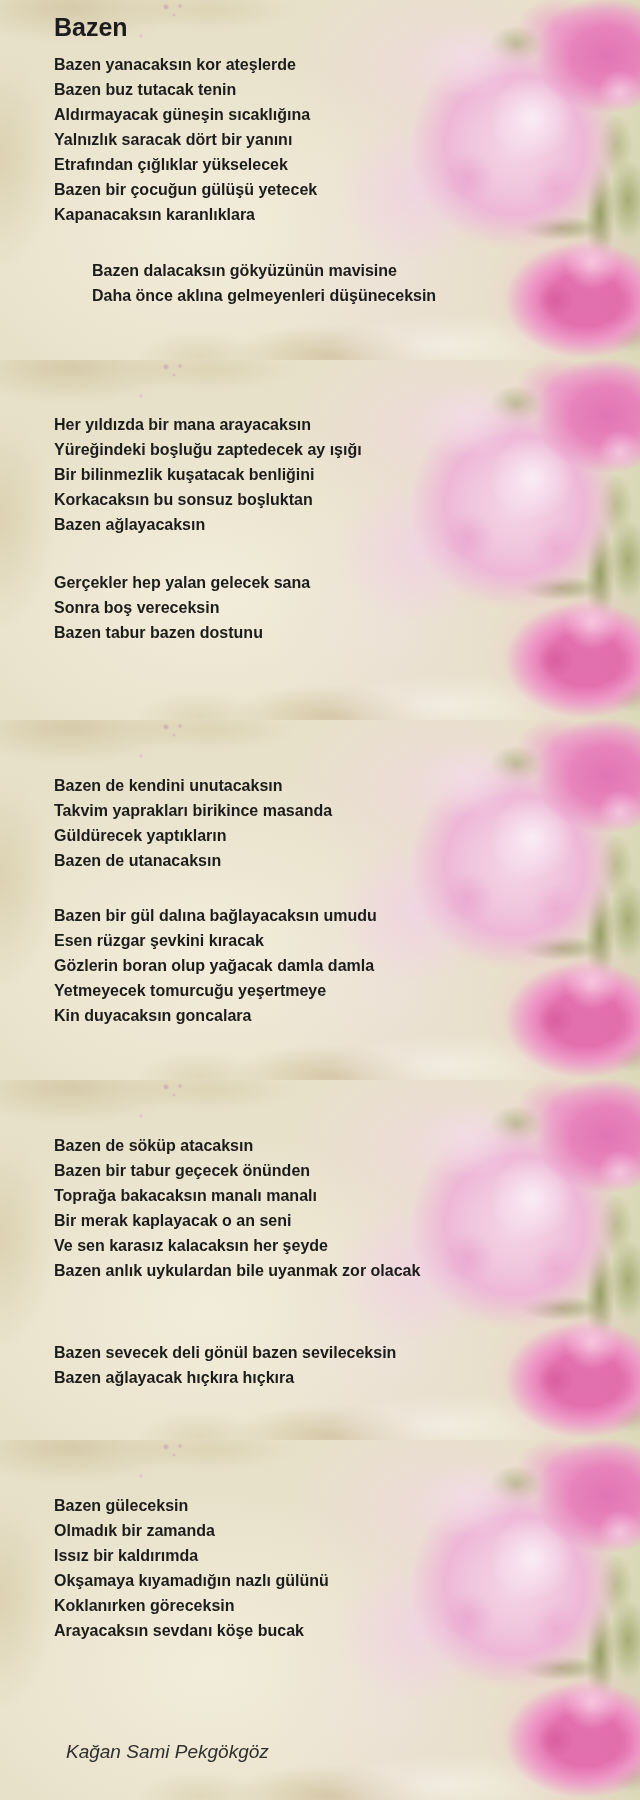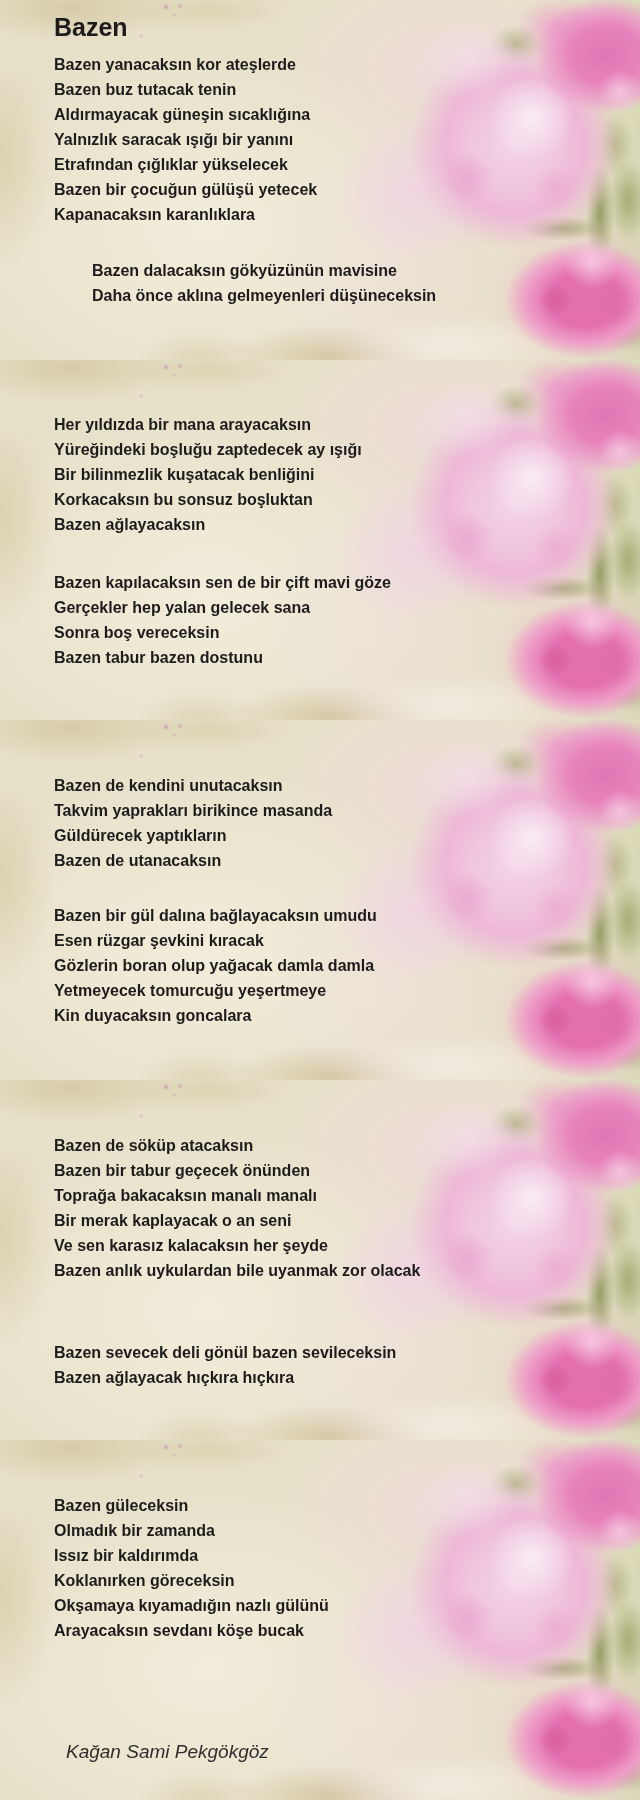--- a/index.html
+++ b/index.html
@@ -119,38 +119,37 @@
     <div class="bg-tile tile-4"></div>
   </div>
 
   <h1 class="title">Bazen</h1>
 
   <div id="poem-body">
       <div class="stanza" style="top: 52px;">
         <div>Bazen yanacaksın kor ateşlerde</div>
         <div>Bazen buz tutacak tenin</div>
         <div>Aldırmayacak güneşin sıcaklığına</div>
-        <div>Yalnızlık saracak ışığı bir yanını</div>
+        <div>Yalnızlık saracak dört bir yanını</div>
         <div>Etrafından çığlıklar yükselecek</div>
         <div>Bazen bir çocuğun gülüşü yetecek</div>
         <div>Kapanacaksın karanlıklara</div>
       </div>
       <div class="stanza" style="top: 258px; margin-left: 38px;">
         <div>Bazen dalacaksın gökyüzünün mavisine</div>
         <div>Daha önce aklına gelmeyenleri düşüneceksin</div>
       </div>
       <div class="stanza" style="top: 412px;">
         <div>Her yıldızda bir mana arayacaksın</div>
         <div>Yüreğindeki boşluğu zaptedecek ay ışığı</div>
         <div>Bir bilinmezlik kuşatacak benliğini</div>
         <div>Korkacaksın bu sonsuz boşluktan</div>
         <div>Bazen ağlayacaksın</div>
       </div>
       <div class="stanza" style="top: 570px;">
-        <div>Bazen kapılacaksın sen de bir çift mavi göze</div>
         <div>Gerçekler hep yalan gelecek sana</div>
         <div>Sonra boş vereceksin</div>
         <div>Bazen tabur bazen dostunu</div>
       </div>
       <div class="stanza" style="top: 773px;">
         <div>Bazen de kendini unutacaksın</div>
         <div>Takvim yaprakları birikince masanda</div>
         <div>Güldürecek yaptıkların</div>
         <div>Bazen de utanacaksın</div>
       </div>
@@ -170,20 +169,20 @@
         <div>Bazen anlık uykulardan bile uyanmak zor olacak</div>
       </div>
       <div class="stanza" style="top: 1340px;">
         <div>Bazen sevecek deli gönül bazen sevileceksin</div>
         <div>Bazen ağlayacak hıçkıra hıçkıra</div>
       </div>
       <div class="stanza" style="top: 1493px;">
         <div>Bazen güleceksin</div>
         <div>Olmadık bir zamanda</div>
         <div>Issız bir kaldırımda</div>
+        <div>Okşamaya kıyamadığın nazlı gülünü</div>
         <div>Koklanırken göreceksin</div>
-        <div>Okşamaya kıyamadığın nazlı gülünü</div>
         <div>Arayacaksın sevdanı köşe bucak</div>
       </div>
     </div>
 
   <div class="author">Kağan Sami Pekgökgöz</div>
 </div>
 
 </body></html>

